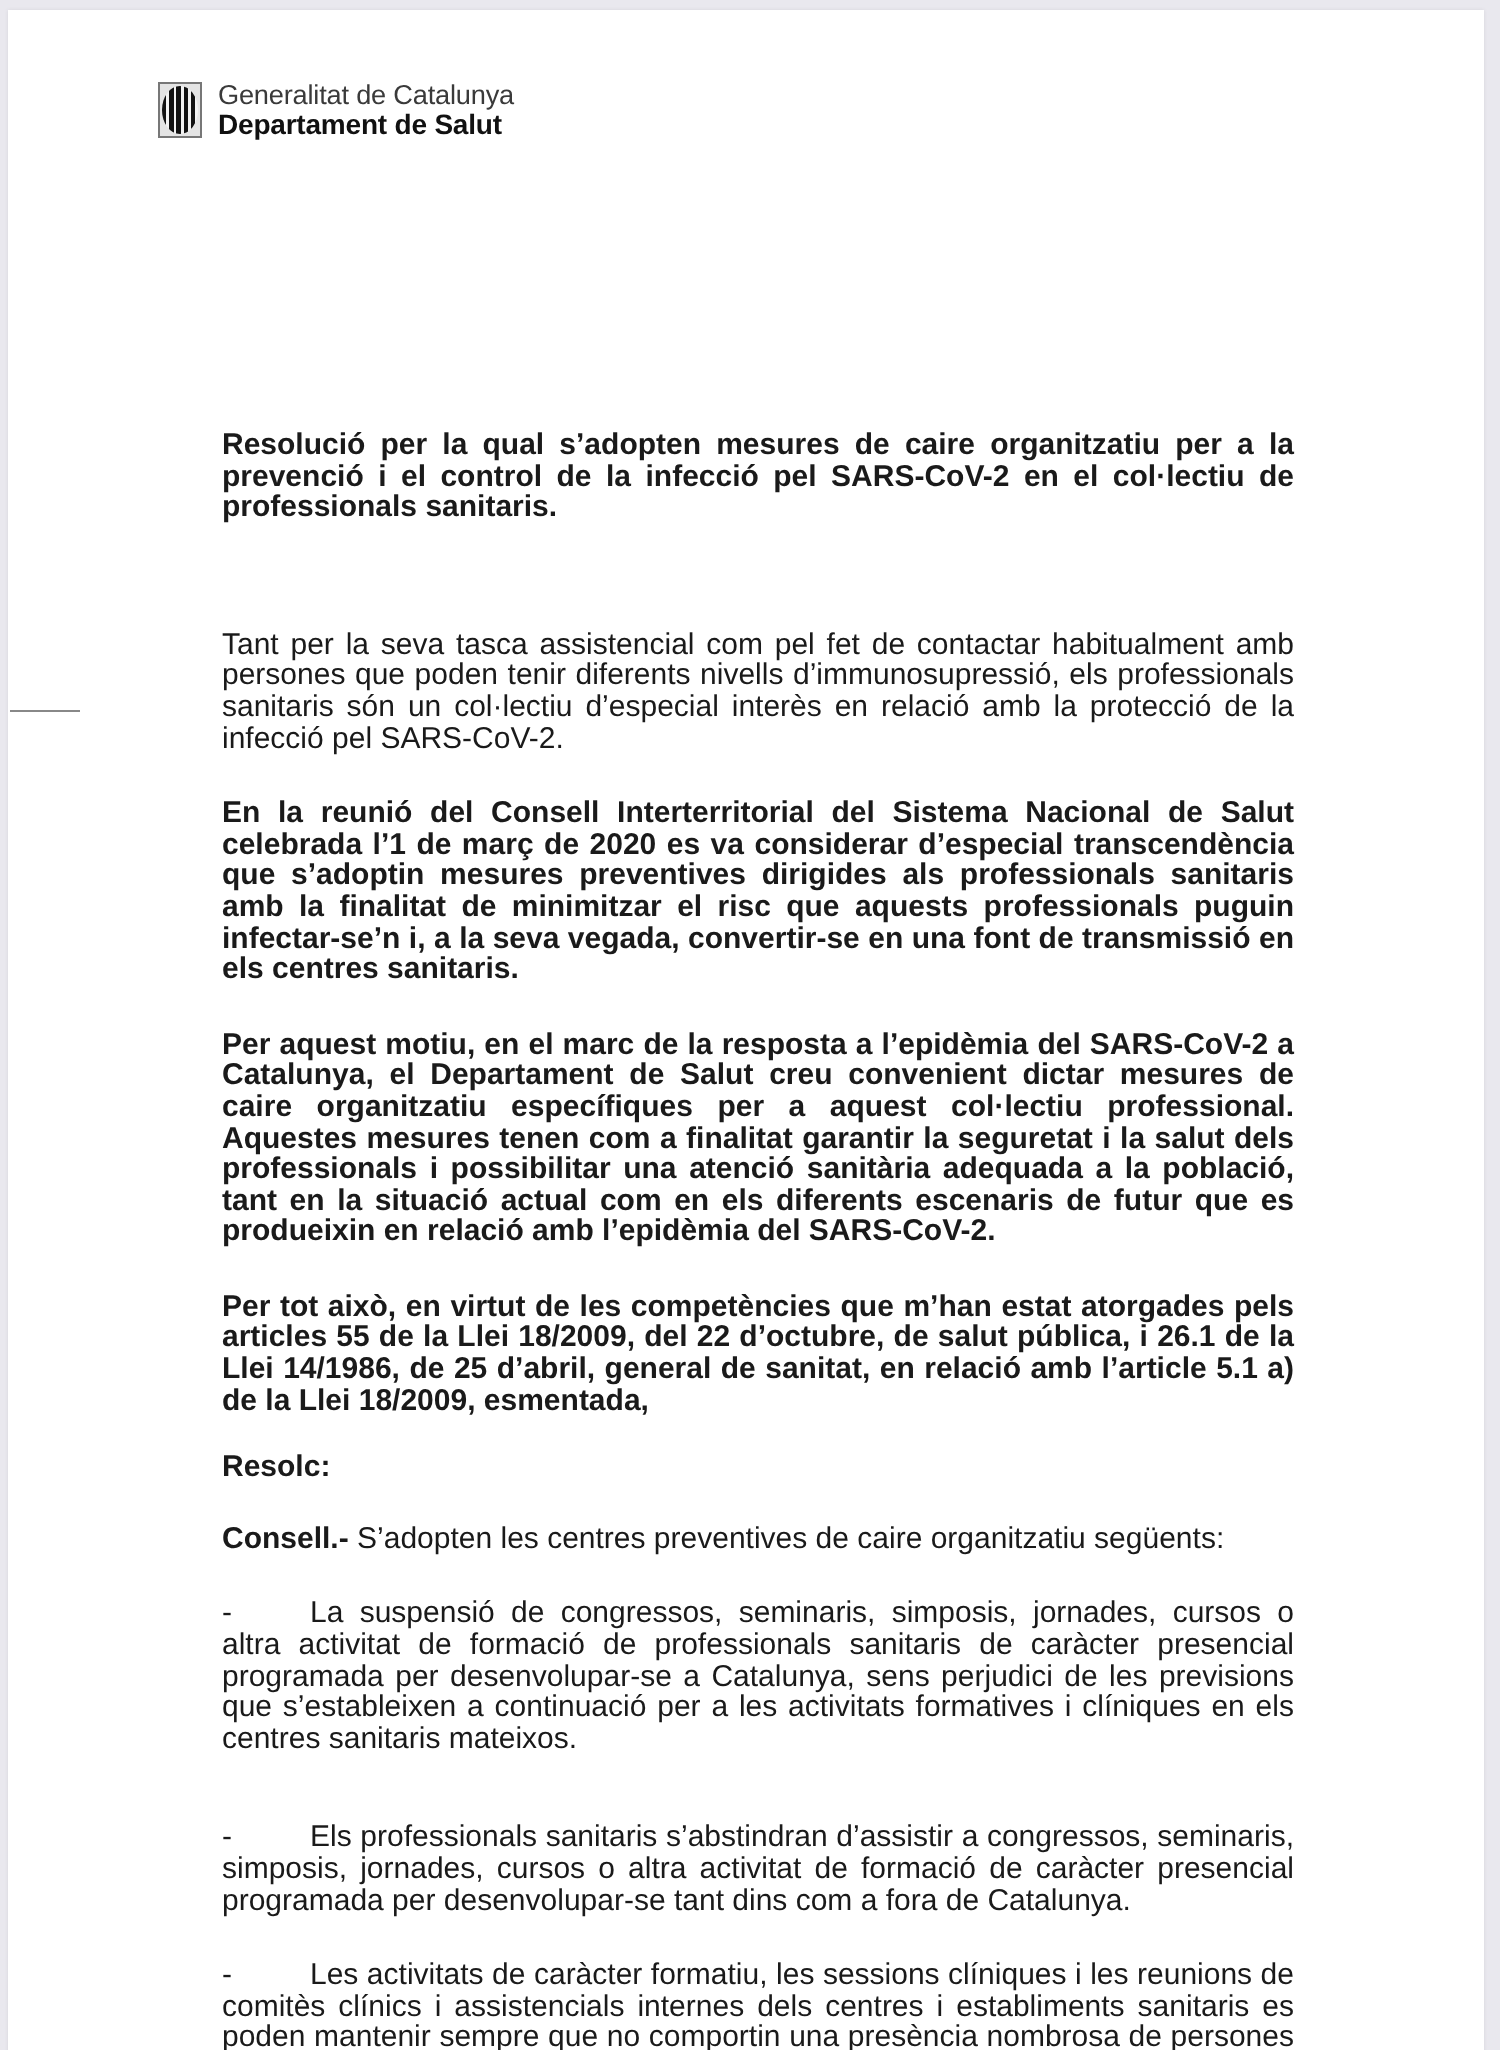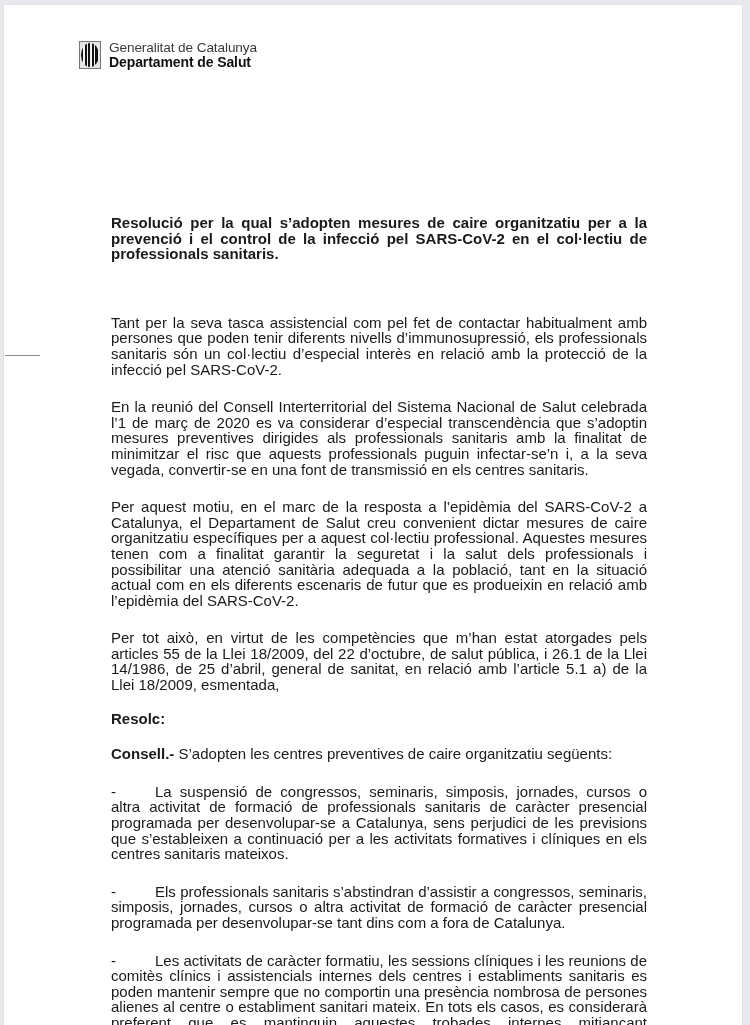--- a/index.html
+++ b/index.html
@@ -35,21 +35,21 @@
     position:absolute; left:5px; top:355px; width:35px; height:0;
     border-top:1px solid #888;
   }
 
   .content {
     position:absolute; left:111px; top:215px; width:536px;
     font-size:15px; line-height:15.6px;
   }
   .title { font-weight:bold; text-align:justify; margin:0; }
   p { margin:0; text-align:justify; }
-  .gap { margin-top:20px; }
+  .gap { margin-top:20px;font-weight:bold; }
   .bold { font-weight:bold; }
   .bullet-dash { display:inline-block; width:44px; }
 </style>
 </head>
 <body>
 
 <div class="sheet"></div>
 
 <div class="logo">
   <div class="emblem">
@@ -69,15 +69,15 @@
   <p style="margin-top:53px">Tant per la seva tasca assistencial com pel fet de contactar habitualment amb persones que poden tenir diferents nivells d’immunosupressió, els professionals sanitaris són un col·lectiu d’especial interès en relació amb la protecció de la infecció pel SARS-CoV-2.</p>
   <p class="gap" style="margin-top:22px">En la reunió del Consell Interterritorial del Sistema Nacional de Salut celebrada l’1 de març de 2020 es va considerar d’especial transcendència que s’adoptin mesures preventives dirigides als professionals sanitaris amb la finalitat de minimitzar el risc que aquests professionals puguin infectar-se’n i, a la seva vegada, convertir-se en una font de transmissió en els centres sanitaris.</p>
   <p class="gap" style="margin-top:22px">Per aquest motiu, en el marc de la resposta a l’epidèmia del SARS-CoV-2 a Catalunya, el Departament de Salut creu convenient dictar mesures de caire organitzatiu específiques per a aquest col·lectiu professional. Aquestes mesures tenen com a finalitat garantir la seguretat i la salut dels professionals i possibilitar una atenció sanitària adequada a la població, tant en la situació actual com en els diferents escenaris de futur que es produeixin en relació amb l’epidèmia del SARS-CoV-2.</p>
   <p class="gap" style="margin-top:22px">Per tot això, en virtut de les competències que m’han estat atorgades pels articles 55 de la Llei 18/2009, del 22 d’octubre, de salut pública, i 26.1 de la Llei 14/1986, de 25 d’abril, general de sanitat, en relació amb l’article 5.1 a) de la Llei 18/2009, esmentada,</p>
 
   <p class="bold" style="margin-top:18px">Resolc:</p>
 
   <p style="margin-top:20px"><span class="bold">Consell.-</span><span> S’adopten les centres preventives de caire organitzatiu següents:</span></p>
 
   <p style="margin-top:22px"><span class="bullet-dash">-</span><span>La suspensió de congressos, seminaris, simposis, jornades, cursos o altra activitat de formació de professionals sanitaris de caràcter presencial programada per desenvolupar-se a Catalunya, sens perjudici de les previsions que s’estableixen a continuació per a les activitats formatives i clíniques en els centres sanitaris mateixos.</span></p>
-  <p style="margin-top:22px"><span class="bullet-dash">-</span><span>Els professionals sanitaris s’abstindran d’assistir a congressos, seminaris, simposis, jornades, cursos o altra activitat de formació de caràcter presencial programada per desenvolupar-se tant dins com a fora de Catalunya.</span></p>
+  <p style="margin-top:34px"><span class="bullet-dash">-</span><span>Els professionals sanitaris s’abstindran d’assistir a congressos, seminaris, simposis, jornades, cursos o altra activitat de formació de caràcter presencial programada per desenvolupar-se tant dins com a fora de Catalunya.</span></p>
   <p style="margin-top:22px"><span class="bullet-dash">-</span><span>Les activitats de caràcter formatiu, les sessions clíniques i les reunions de comitès clínics i assistencials internes dels centres i establiments sanitaris es poden mantenir sempre que no comportin una presència nombrosa de persones alienes al centre o establiment sanitari mateix. En tots els casos, es considerarà preferent que es mantinguin aquestes trobades internes mitjançant metodologies no presencials.</span></p>
 </div>
 
 </body></html>

